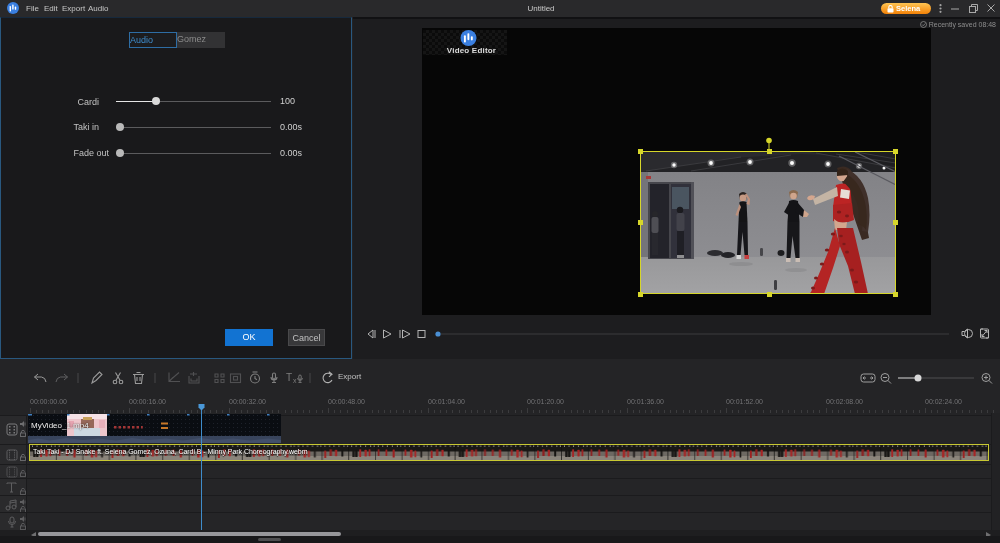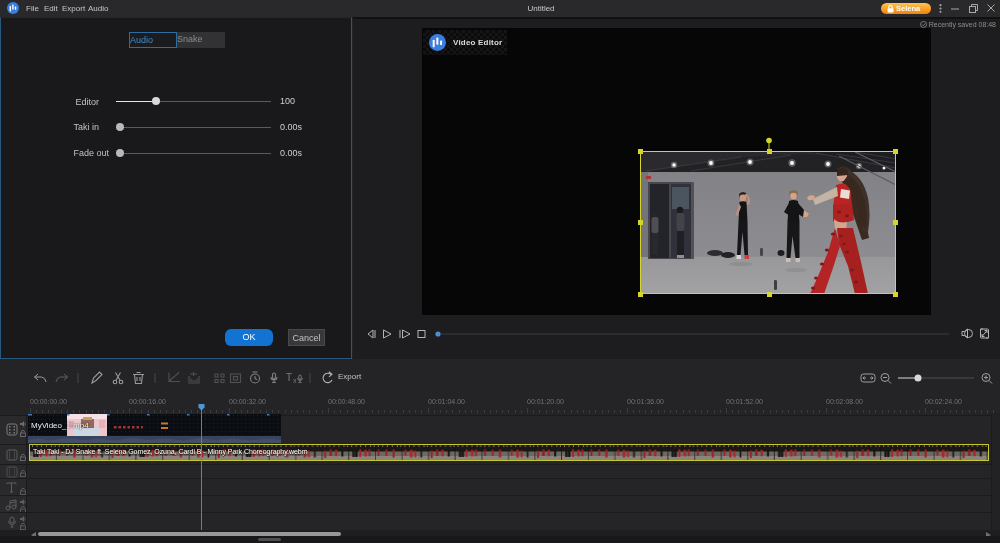--- a/index.html
+++ b/index.html
@@ -20,30 +20,30 @@
   border:1px solid #29587f; border-top-color:#16293d; }
 .tab { position:absolute; top:14px; width:48px; height:16px; font-size:9px; text-align:left; line-height:15px; }
 #tab-audio { left:128px; color:#3e8ccc; border:1px solid #2e6da4; background:#1c1c1e; }
 #tab-mask { left:176px; color:#8b8b8b; background:#323234; }
 .slbl { position:absolute; font-size:9px; color:#c2c2c2; width:60px; text-align:right; }
 .strack { position:absolute; left:115px; width:155px; height:1px; background:#5b5b5d; }
 .sfill { position:absolute; height:1px; background:#e6e6e6; top:0; left:0; }
 .sthumb { position:absolute; width:8px; height:8px; border-radius:50%; background:#d9d9d9; top:-4px; }
 .sval { position:absolute; left:279px; font-size:9px; color:#d0d0d0; }
 #btn-ok { position:absolute; left:224px; top:311px; width:48px; height:17px; background:#1273d2; color:#fff;
-  font-size:9px; text-align:center; line-height:17px;border-radius:6px; }
+  font-size:9px; text-align:center; line-height:17px; }
 #btn-cancel { position:absolute; left:287px; top:311px; width:37px; height:17px; background:#38383a; color:#c0c0c0;
   font-size:9px; text-align:center; line-height:16px; border:1px solid #49494b; }
 
 
 #preview { position:absolute; left:353px; top:17px; width:647px; height:342px; background:#1d1d1f; }
 #canvas { position:absolute; left:69px; top:11px; width:509px; height:287px; background:#060606; }
 #watermark { position:absolute; left:1px; top:2px; width:84px; height:25px;
   background:repeating-conic-gradient(#151515 0% 25%, #0b0b0b 0% 50%);
-  background-size:6px 6px; display:flex; align-items:center; padding-left:6px; }
+  background-size:6px 6px; display:flex; align-items:center; padding-left:6px;flex-direction:column; }
 #watermark span { color:#dcdcdc; font-size:8px; font-weight:bold; margin-left:7px; letter-spacing:.2px; }
 #studio { position:absolute; left:219px; top:124px; width:255px; height:142px; }
 #selrect { position:absolute; left:218px; top:123px; width:256px; height:143px; border:1px solid #d6d62a; }
 .hdl { position:absolute; width:5px; height:5px; background:#d6d62a; }
 #controls { position:absolute; left:0; top:298px; width:647px; height:27px; }
 #statusbar { position:absolute; left:0; top:325px; width:647px; height:17px; background:#1a1a1c; border-top:1px solid #111; }
 #statusbar .l { position:absolute; left:15px; top:3px; font-size:8px; color:#9b9b9b; }
 #statusbar .r { position:absolute; right:3px; top:3px; font-size:8px; color:#8a8a8a; }
 
 
@@ -98,23 +98,23 @@
     <rect x="0.5" y="2.5" width="6" height="6" fill="none" stroke="#a8a8a8"></rect>
     <path d="M2.5 2.5 L2.5 0.5 L8.5 0.5 L8.5 6.5 L6.5 6.5" fill="none" stroke="#a8a8a8"></path>
   </svg>
   <svg class="abs" style="left:987px;top:4px" width="8" height="8" viewBox="0 0 8 8">
     <path d="M0.5 0.5 L7.5 7.5 M0.5 7.5 L7.5 0.5" stroke="#a8a8a8"></path>
   </svg>
 </div>
 
 <div id="panel">
   <div class="tab" id="tab-audio">Audio</div>
-  <div class="tab" id="tab-mask">Snake</div>
-
-  <div class="slbl" style="left:38px;top:79px">Editor</div>
+  <div class="tab" id="tab-mask">Gomez</div>
+
+  <div class="slbl" style="left:38px;top:79px">Cardi</div>
   <div class="strack" style="top:83px">
         <div class="sfill" style="width:40px"></div>
         <div class="sthumb" style="left:36px"></div>
       </div>
   <div class="sval" style="top:78px">100</div>
 
   <div class="slbl" style="left:38px;top:104px">Taki in</div>
   <div class="strack" style="top:109px">
         <div class="sthumb" style="left:0px;background:#b9b9b9"></div>
       </div>

